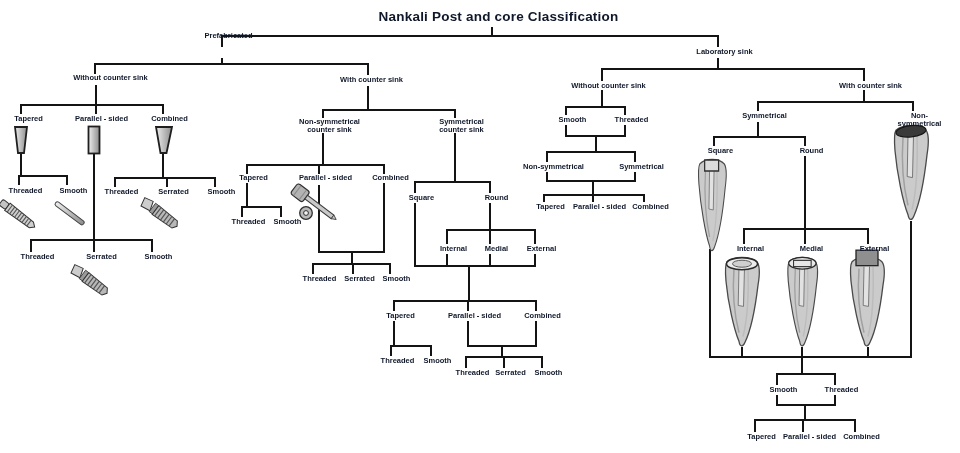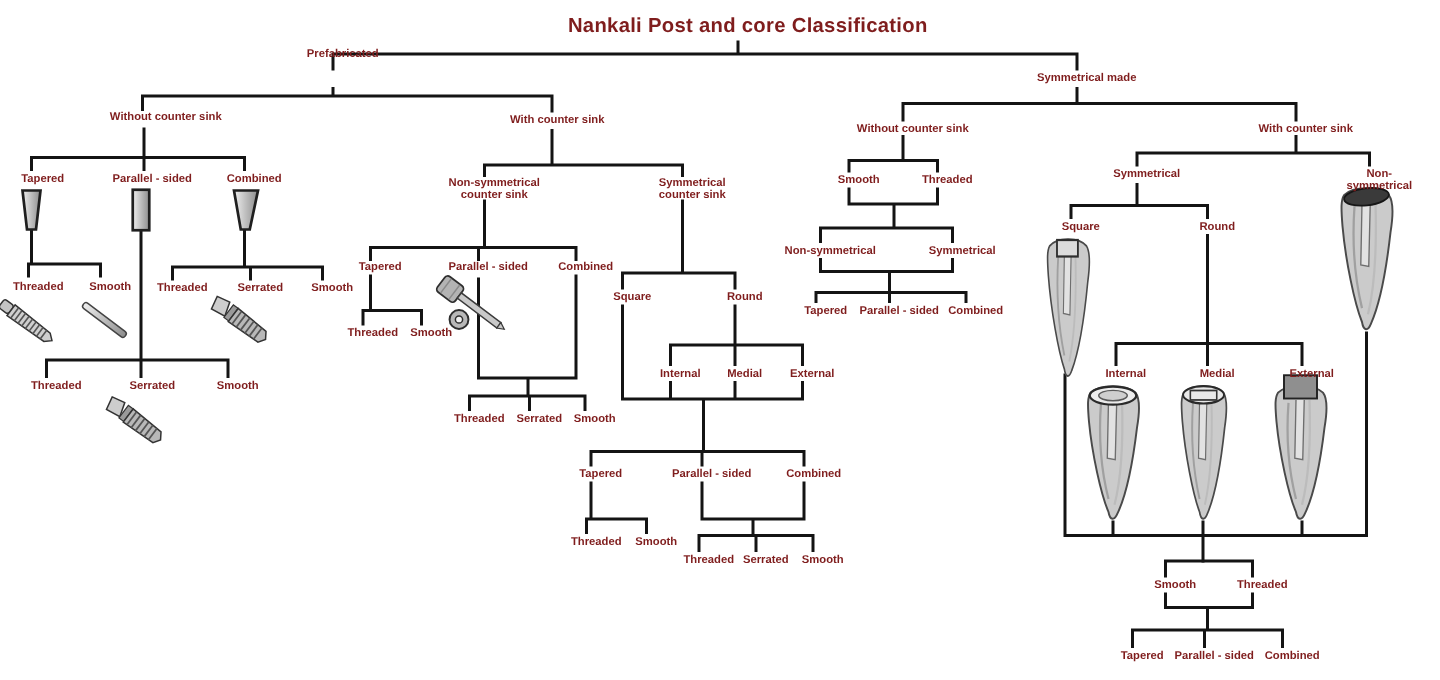--- a/index.html
+++ b/index.html
@@ -1,19 +1,19 @@
 <!DOCTYPE html>
 <html><head>
 <meta charset="utf-8">
 <style>
   html,body{margin:0;padding:0;background:#fff;}
   .stage{position:relative;width:960px;height:453px;background:#ffffff;overflow:hidden;
          font-family:"Liberation Sans",sans-serif;}
   .lbl{position:absolute;transform:translateX(-50%);font-weight:bold;font-size:7.5px;
-       line-height:1.12;color:#7f1d1d;white-space:pre-line;text-align:center;padding-left:13px;}
+       line-height:1.12;color:#0f172a;white-space:pre-line;text-align:center;padding-left:13px;}
   .title{font-size:13.5px;letter-spacing:0.2px;}
   svg.layer{position:absolute;left:0;top:0;}
 </style>
 </head>
 <body>
 
 <div class="stage">
 
   <svg class="layer" width="960" height="453" viewBox="0 0 960 453">
     <defs>
@@ -109,21 +109,21 @@
       <rect x="12" y="5.5" width="20" height="6.5" fill="none" stroke="#333" stroke-width="1.2"></rect>
     </g>
     <g transform="translate(845,255) scale(1,0.97)">
       <use href="#toothBody" xlink:href="#toothBody"></use>
       <rect x="11" y="-5" width="22" height="16" fill="#8f8f8f" stroke="#222" stroke-width="1.3"></rect>
     </g>
   </svg>
 
   <div class="lbl title" style="left:492px;top:9px">Nankali Post and core Classification</div>
   <div class="lbl" style="left:222px;top:32px">Prefabricated</div>
-  <div class="lbl" style="left:718px;top:48px">Symmetrical made</div>
+  <div class="lbl" style="left:718px;top:48px">Laboratory sink</div>
   <div class="lbl" style="left:104px;top:74px">Without counter sink</div>
   <div class="lbl" style="left:365px;top:76px">With counter sink</div>
   <div class="lbl" style="left:22px;top:115px">Tapered</div>
   <div class="lbl" style="left:95px;top:115px">Parallel - sided</div>
   <div class="lbl" style="left:163px;top:115px">Combined</div>
   <div class="lbl" style="left:19px;top:187px">Threaded</div>
   <div class="lbl" style="left:67px;top:187px">Smooth</div>
   <div class="lbl" style="left:115px;top:188px">Threaded</div>
   <div class="lbl" style="left:167px;top:188px">Serrated</div>
   <div class="lbl" style="left:215px;top:188px">Smooth</div>

